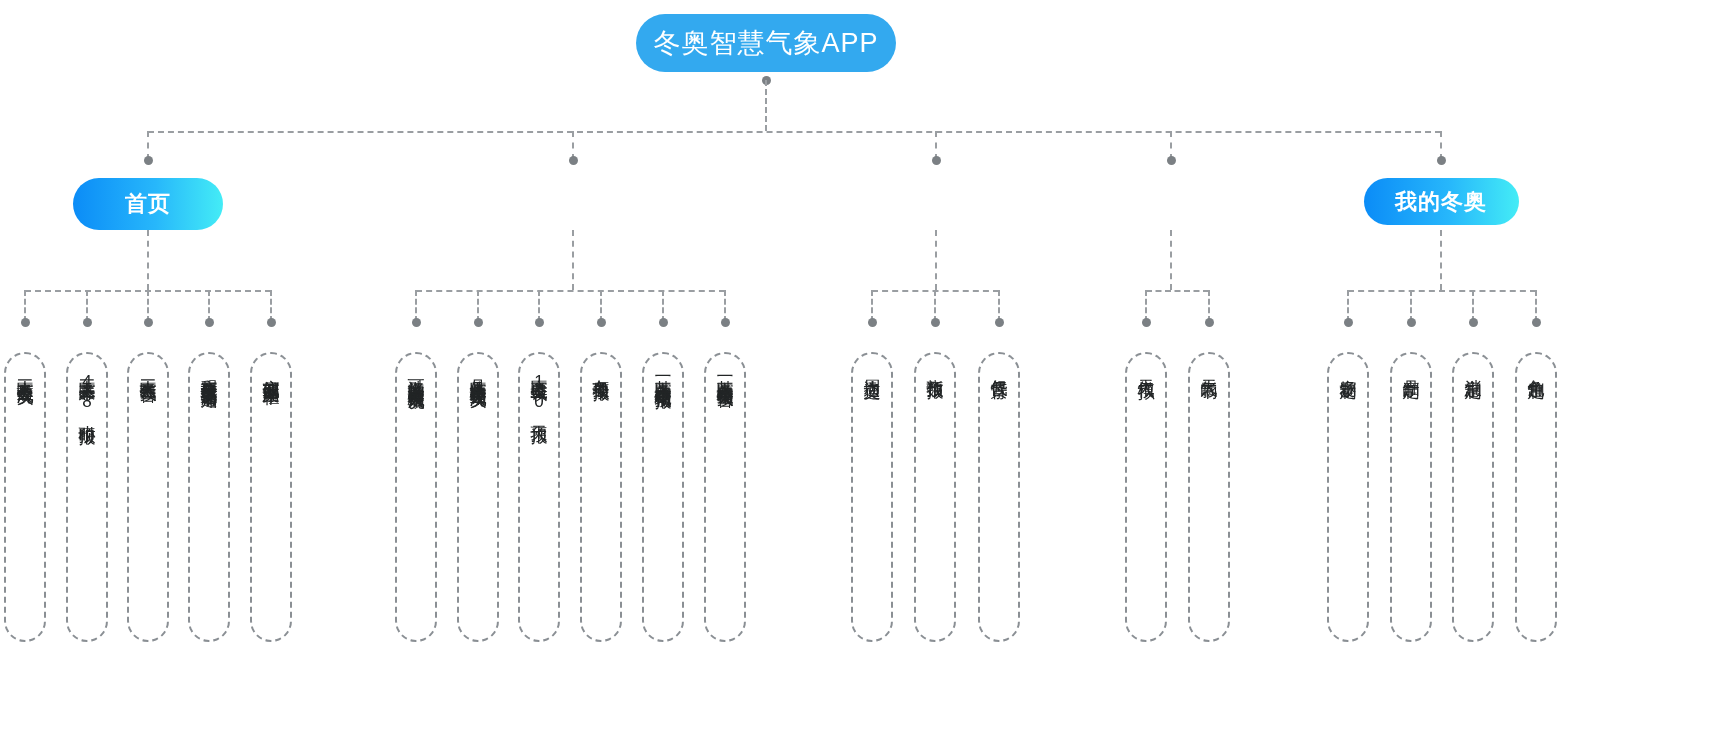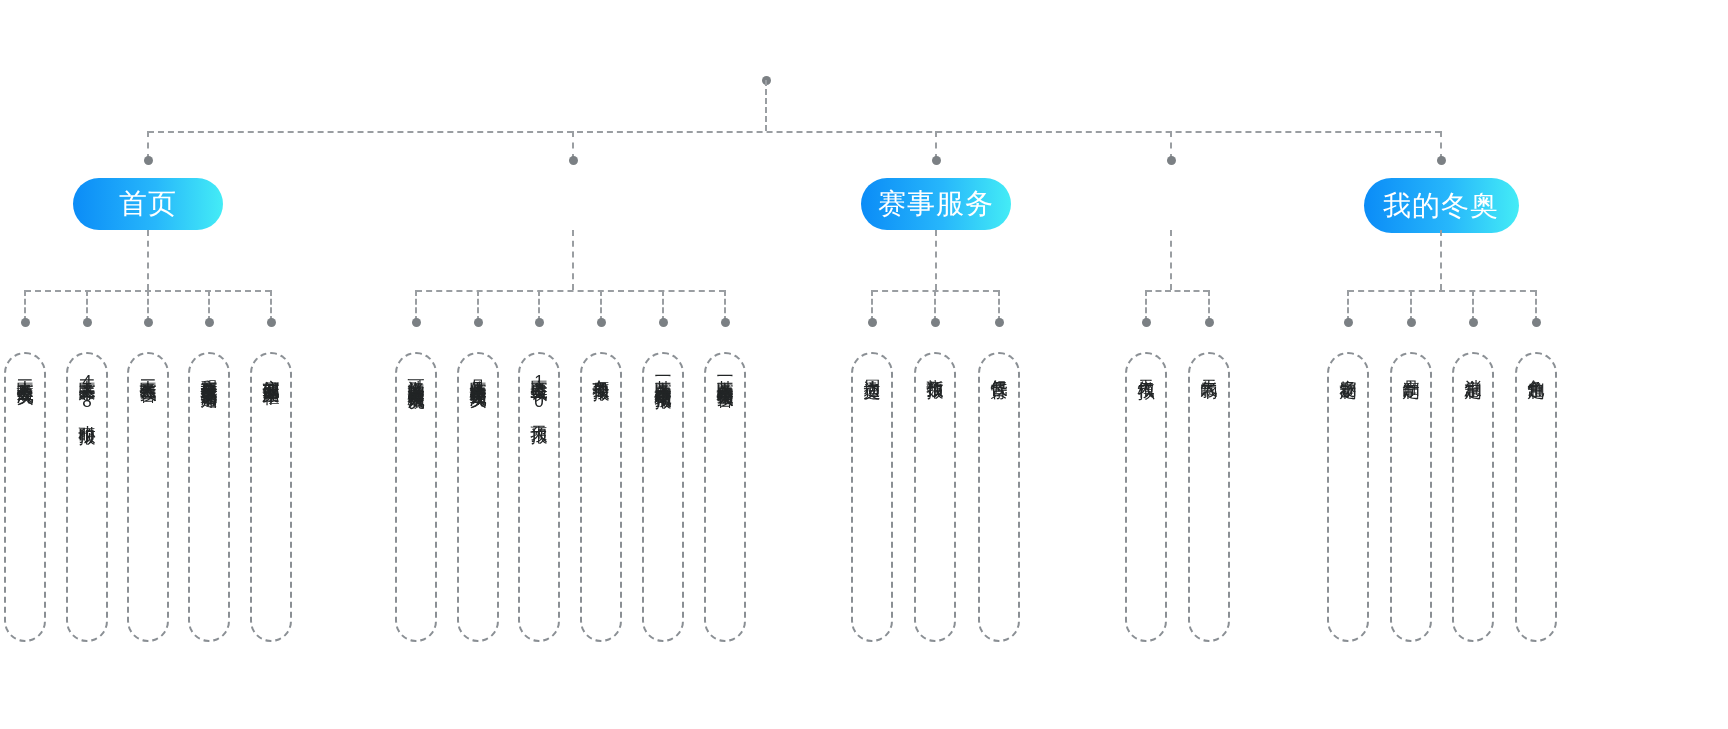--- a/index.html
+++ b/index.html
@@ -25,24 +25,25 @@
     box-sizing:border-box;
   }
 
   
   .l2-node{
     position:absolute;
     display:flex;align-items:center;justify-content:center;
     background:linear-gradient(90deg,#0b8cf7 0%,#27b7fb 55%,#44ecf6 100%);
     border-radius:28px;
     color:#ffffff;
-    font-size:28px;
+    font-size:22px;
     letter-spacing:1px;
     white-space:nowrap;
     box-sizing:border-box;
+    font-weight:bold;
   }
 
   
   .leaf{
     position:absolute;
     border:2px dashed #8a8f94;
     border-radius:26px;
     box-sizing:border-box;
     display:flex;
     align-items:flex-start;
@@ -76,20 +77,21 @@
     position:absolute;
     width:9px;height:9px;
     background:#7b8084;
     border-radius:50%;
   }
 </style>
 </head>
 <body>
 
 <div id="canvas">
+    <div class="root-node" style="left: 636px; top: 14px; width: 260px; height: 58px;">冬奥智慧气象APP</div>
     <div class="dot" style="left: 761.5px; top: 75.5px;"></div>
     <div class="drop" style="left: 765px; top: 80px; height: 51px;"></div>
     <div class="bus" style="left: 148px; top: 131px; width: 1293px;"></div>
     <div class="drop" style="left: 147px; top: 131px; height: 29px;"></div>
     <div class="dot" style="left: 143.5px; top: 155.5px;"></div>
     <div class="l2-node" style="left: 73px; top: 178px; width: 150px; height: 52px;">首页</div>
     <div class="drop" style="left: 147px; top: 230px; height: 60px;"></div>
     <div class="bus" style="left: 25px; top: 290px; width: 246px;"></div>
     <div class="drop" style="left: 24px; top: 290px; height: 32px;"></div>
     <div class="dot" style="left: 20.5px; top: 317.5px;"></div>
@@ -145,21 +147,20 @@
     <div class="leaf" style="left: 642px; top: 352px; width: 42px; height: 290px;">
       <span class="leaf-label">某一赛区内比赛场馆精细化预报</span>
     </div>
     <div class="drop" style="left: 724px; top: 290px; height: 32px;"></div>
     <div class="dot" style="left: 720.5px; top: 317.5px;"></div>
     <div class="leaf" style="left: 704px; top: 352px; width: 42px; height: 290px;">
       <span class="leaf-label">某一赛区内比赛场馆天气预警</span>
     </div>
     <div class="drop" style="left: 935px; top: 131px; height: 29px;"></div>
     <div class="dot" style="left: 931.5px; top: 155.5px;"></div>
-    <div class="l2-node" style="left: 861px; top: 178px; width: 150px; height: 52px;">赛事服务</div>
     <div class="drop" style="left: 935px; top: 230px; height: 60px;"></div>
     <div class="bus" style="left: 872px; top: 290px; width: 127px;"></div>
     <div class="drop" style="left: 871px; top: 290px; height: 32px;"></div>
     <div class="dot" style="left: 867.5px; top: 317.5px;"></div>
     <div class="leaf" style="left: 851px; top: 352px; width: 42px; height: 290px;">
       <span class="leaf-label">周边交通</span>
     </div>
     <div class="drop" style="left: 934px; top: 290px; height: 32px;"></div>
     <div class="dot" style="left: 930.5px; top: 317.5px;"></div>
     <div class="leaf" style="left: 914px; top: 352px; width: 42px; height: 290px;">
@@ -179,21 +180,21 @@
     <div class="leaf" style="left: 1125px; top: 352px; width: 42px; height: 290px;">
       <span class="leaf-label">天气模拟</span>
     </div>
     <div class="drop" style="left: 1208px; top: 290px; height: 32px;"></div>
     <div class="dot" style="left: 1204.5px; top: 317.5px;"></div>
     <div class="leaf" style="left: 1188px; top: 352px; width: 42px; height: 290px;">
       <span class="leaf-label">天气影响</span>
     </div>
     <div class="drop" style="left: 1440px; top: 131px; height: 29px;"></div>
     <div class="dot" style="left: 1436.5px; top: 155.5px;"></div>
-    <div class="l2-node" style="left: 1363.5px; top: 178px; width: 155px; height: 55px;">我的冬奥</div>
+    <div class="l2-node" style="left: 1363.5px; top: 178px; width: 155px; height: 47px;">我的冬奥</div>
     <div class="drop" style="left: 1440px; top: 230px; height: 60px;"></div>
     <div class="bus" style="left: 1348px; top: 290px; width: 188px;"></div>
     <div class="drop" style="left: 1347px; top: 290px; height: 32px;"></div>
     <div class="dot" style="left: 1343.5px; top: 317.5px;"></div>
     <div class="leaf" style="left: 1327px; top: 352px; width: 42px; height: 290px;">
       <span class="leaf-label">赛场定制</span>
     </div>
     <div class="drop" style="left: 1410px; top: 290px; height: 32px;"></div>
     <div class="dot" style="left: 1406.5px; top: 317.5px;"></div>
     <div class="leaf" style="left: 1390px; top: 352px; width: 42px; height: 290px;">

